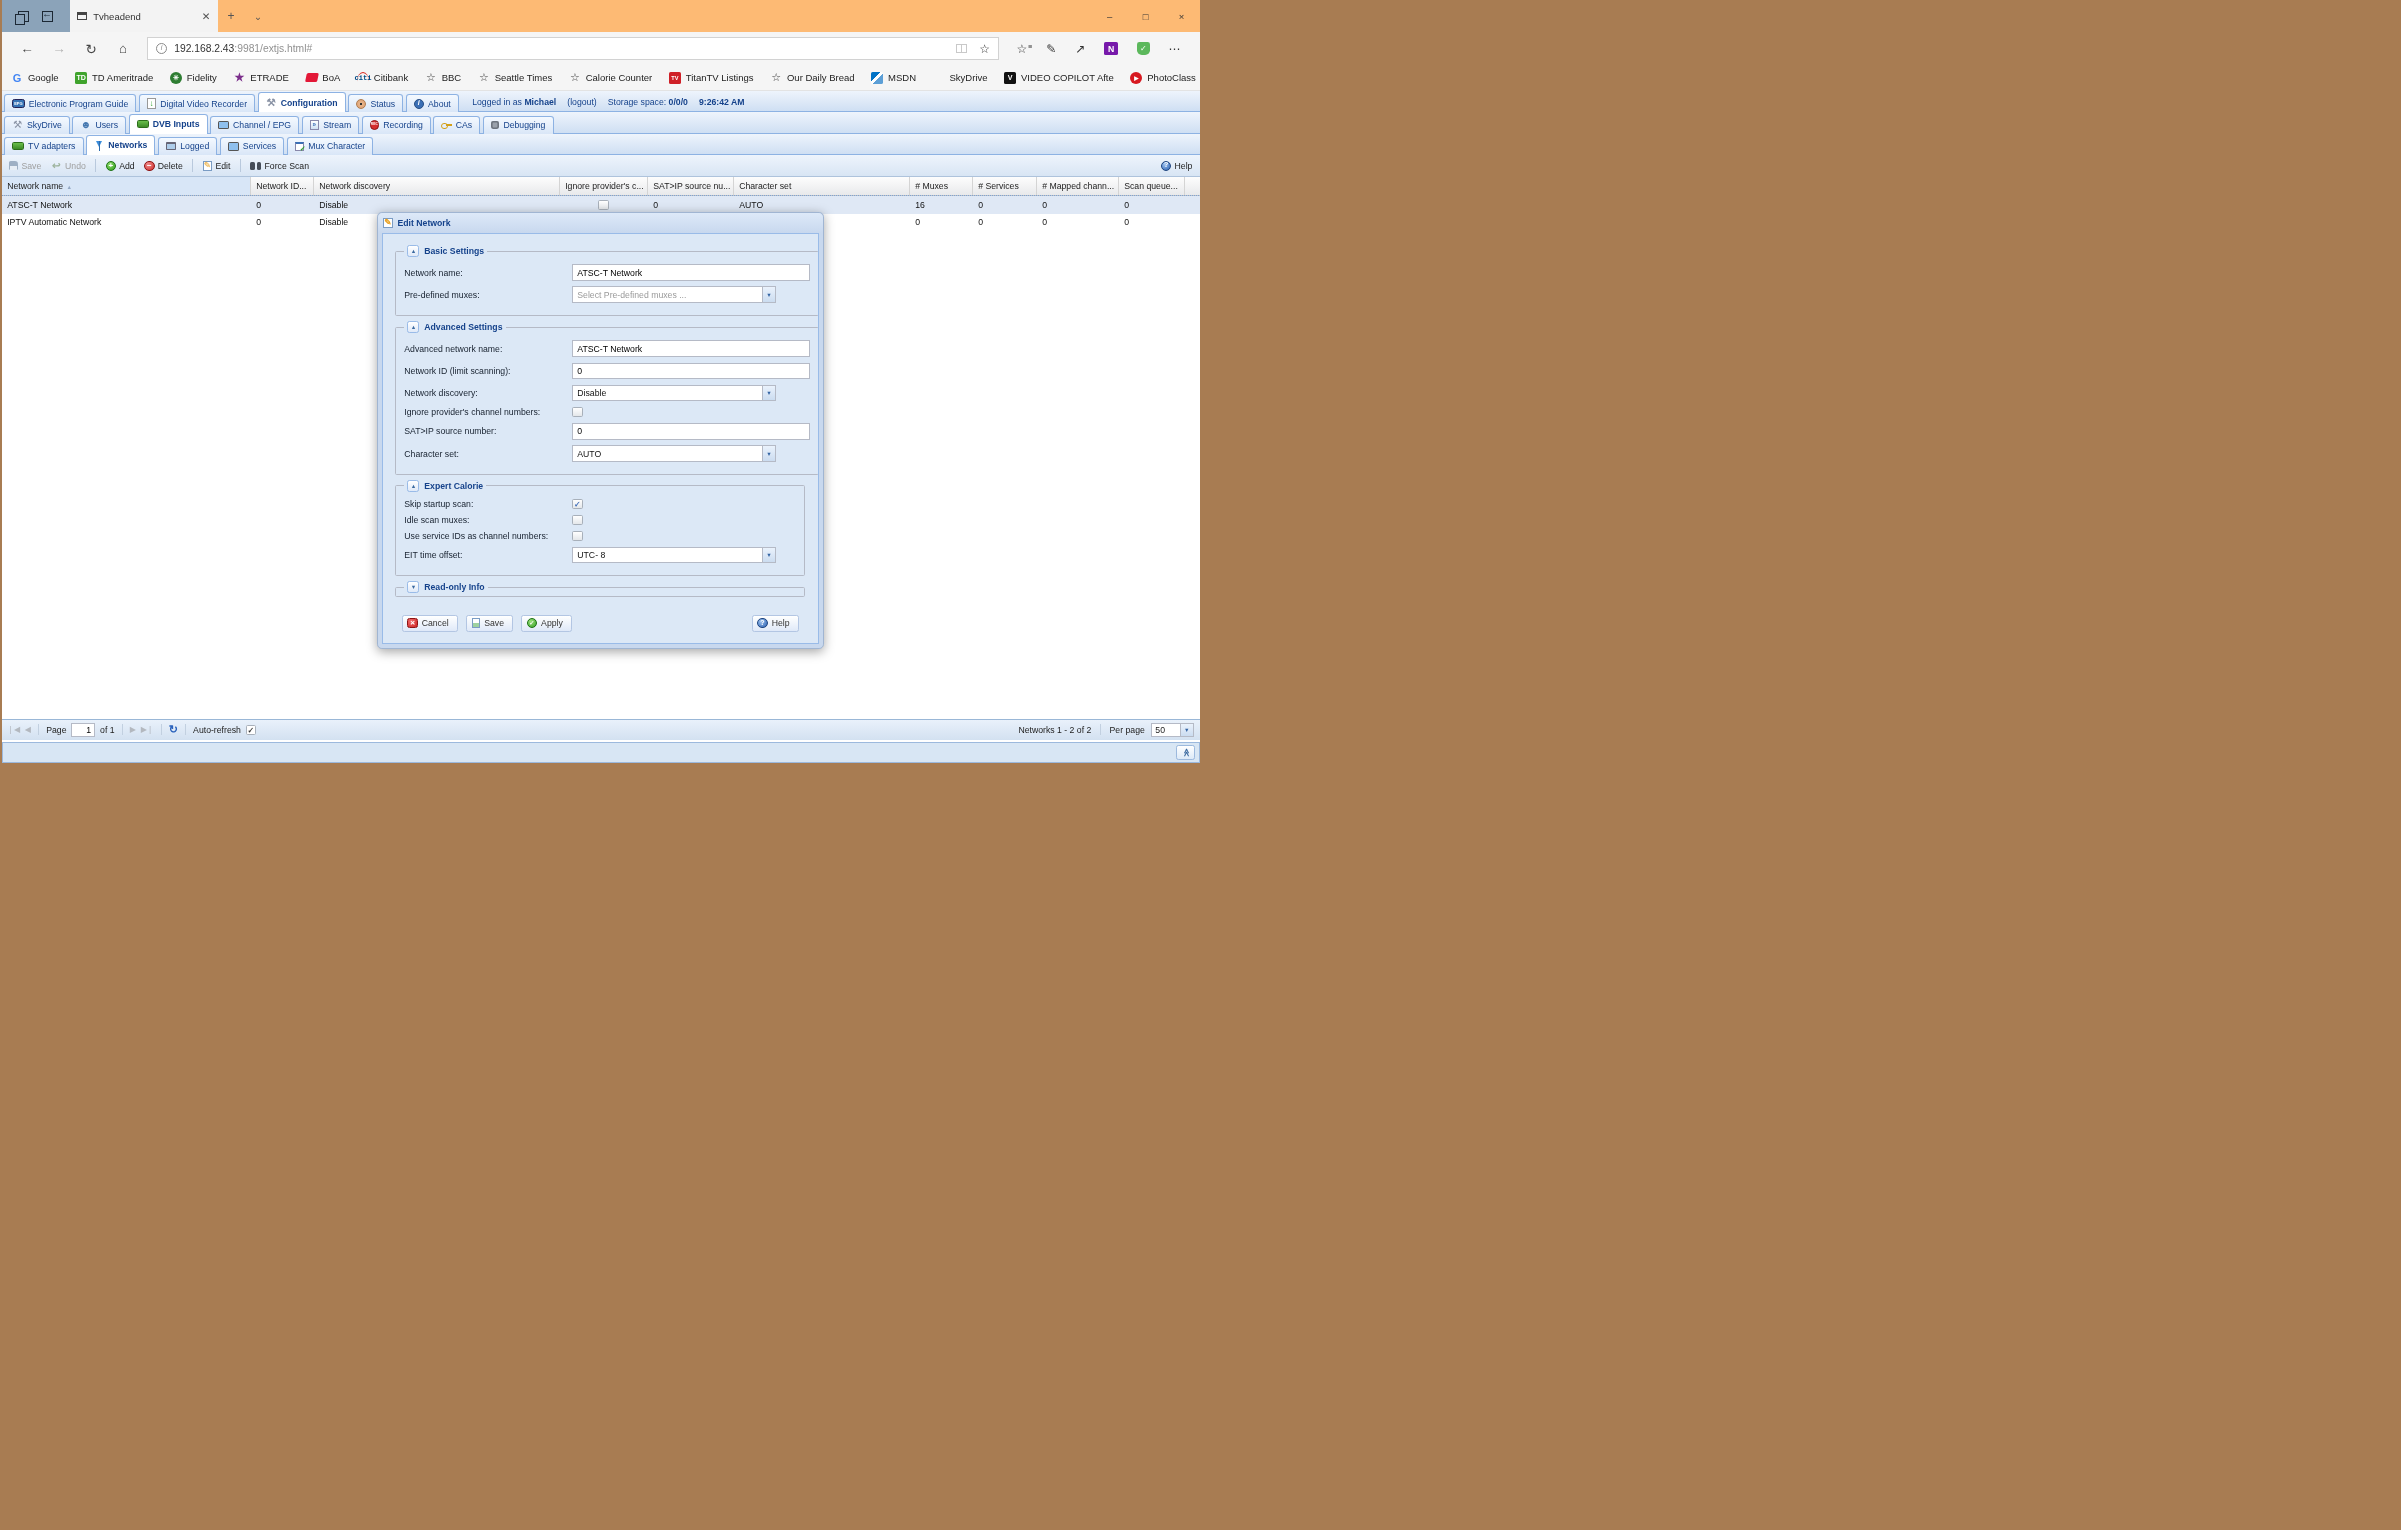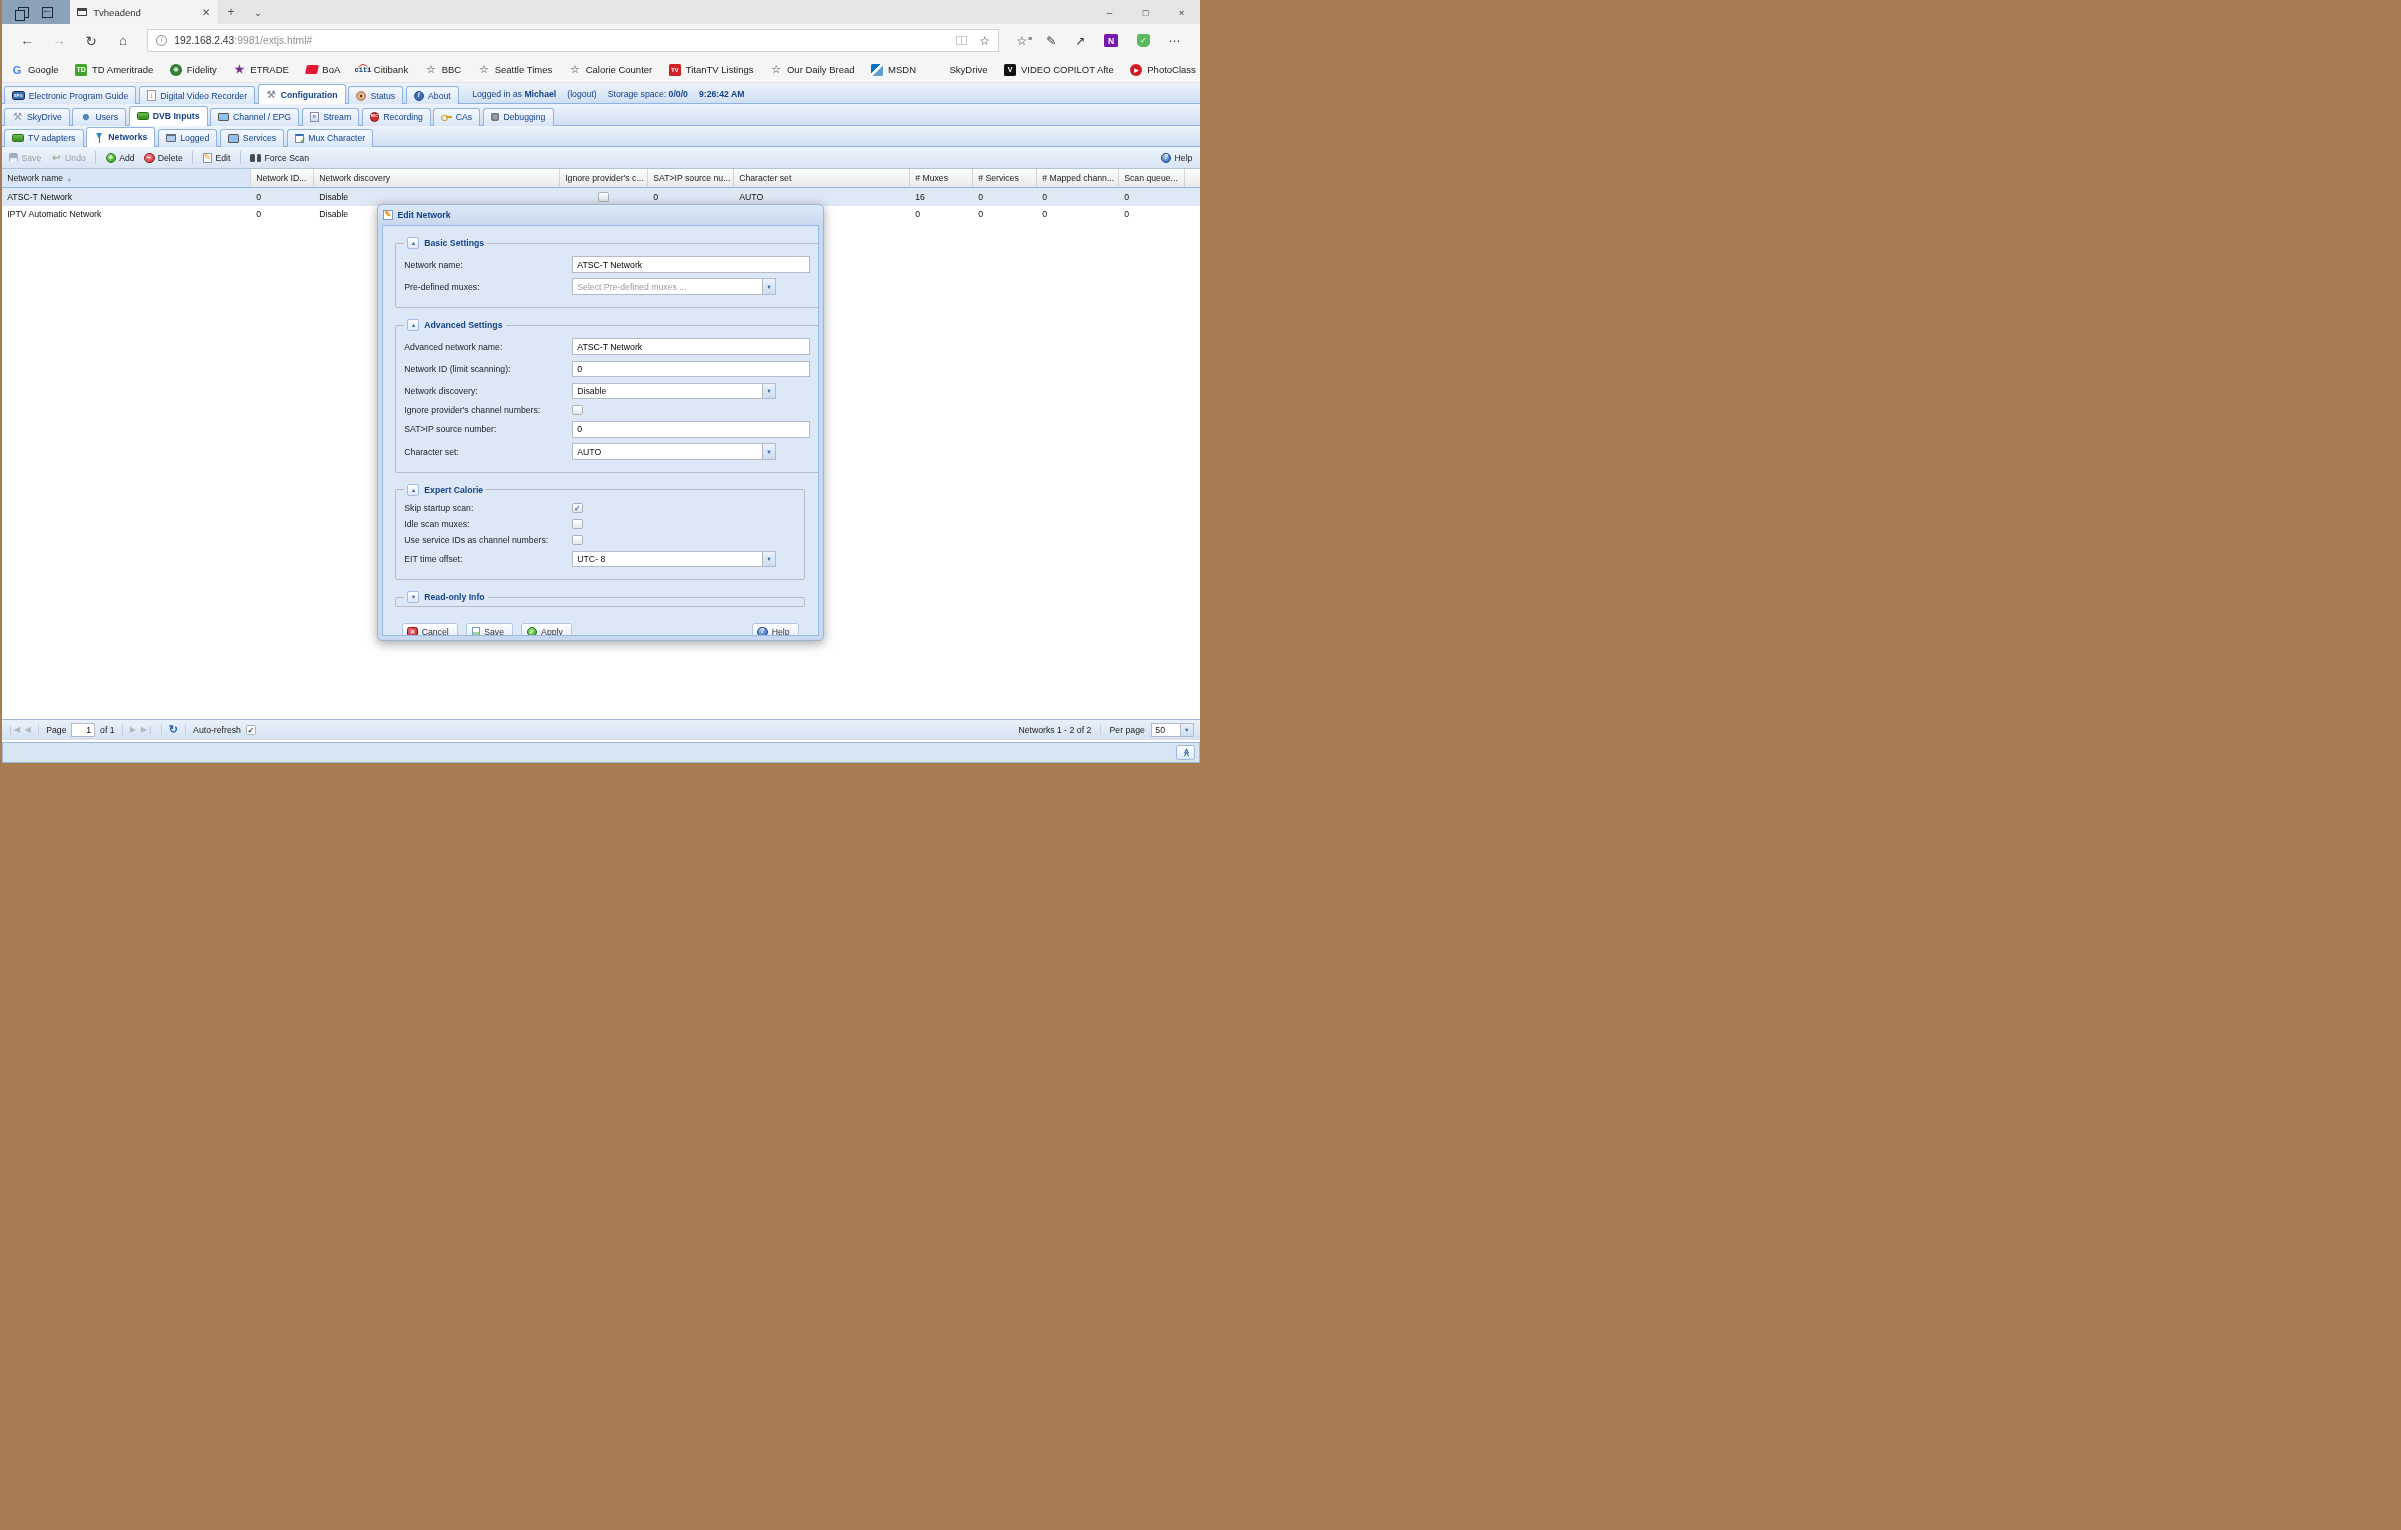--- a/index.html
+++ b/index.html
@@ -1,21 +1,21 @@
 <!DOCTYPE html>
 <html style="font-size:12.7px"><head>
 <meta charset="utf-8">
 <style>
   * { box-sizing: border-box; margin: 0; padding: 0; }
   html,body { width:1201px; height:765px; }
   body { background:#a87c52; font-family:"Liberation Sans", sans-serif; overflow:hidden; position:relative; }
   #window { position:absolute; left:1.6px; top:0; width:1198px; height:763px; background:#fff; display:flex; flex-direction:column; overflow:hidden; }
 
   
-  .tabstrip { height:24px; background:#e5e5e5; display:flex; align-items:stretch; flex:none; }
+  .tabstrip { height:32px; background:#fdba74; display:flex; align-items:stretch; flex:none; }
   .set-aside { width:68px; background:#8ba3b9; display:flex; align-items:center; justify-content:center; gap:12.7px; }
   .sa-ico { width:11px; height:11px; border:1.6px solid #1c2834; position:relative; background:transparent; }
   .sa-ico.stack::before { content:""; position:absolute; left:-4px; top:2.4px; width:8px; height:9.5px; border:1.6px solid #1c2834; background:#8ba3b9; }
   .sa-ico.arrow::before { content:"←"; position:absolute; left:-0.8px; top:-3.2px; font-size:9.5px; color:#1c2834; font-weight:bold; }
   .btab { width:148px; background:#f3f3f3; display:flex; align-items:center; gap:6.3px; padding:0 7.1px; font-size:9.5px; color:#333; }
   .favicon { width:10.3px; height:8.7px; border:1.6px solid #444; border-top-width:3.2px; flex:none; }
   .btab-close { margin-left:auto; color:#555; font-size:10.3px; cursor:default; }
   .tbtn { width:27px; display:flex; align-items:center; justify-content:center; color:#555; font-size:12px; }
   .win-controls { margin-left:auto; display:flex; }
   .wbtn { width:36px; display:flex; align-items:center; justify-content:center; font-size:9.5px; color:#333; }
@@ -135,21 +135,21 @@
   .trig { width:14.3px; height:14.3px; border:0.8px solid #b5bac6; background:linear-gradient(#eaf2fc,#cbdcf0); display:flex; align-items:center; justify-content:center; color:#3465a4; font-size:5.6px; }
   .gap { height:2.4px; background:#fff; flex:none; }
   .collapsebar { height:20.6px; flex:none; background:#d8e6f4; border:0.8px solid #9cb9dd; display:flex; align-items:center; justify-content:flex-end; padding:0 3.2px; }
   .collapse-btn { width:19px; height:15px; border:0.8px solid #9cb9dd; border-radius:2.4px; background:linear-gradient(#fff,#dce9f7); color:#3b6aa0; display:flex; align-items:center; justify-content:center; }
   .collapse-btn span { transform:rotate(90deg); font-size:8px; font-weight:bold; display:block; }
 
   
   .dialog { position:absolute; left:375px; top:121px; width:447px; height:437px; background:#c8d8ee; border:0.8px solid #a0b5d2; border-radius:4.8px; box-shadow:0 2.4px 11px rgba(0,0,0,.35); display:flex; flex-direction:column; z-index:10; }
   .dlg-head { height:20px; flex:none; display:flex; align-items:center; gap:4.8px; padding:0 5.6px; color:#15428b; font-weight:bold; background:linear-gradient(#dde9f8,#c8d8ee); border-radius:4.8px 4.8px 0 0; }
   .dlg-body { flex:1; margin:0 4px 4px; border:0.8px solid #99bbe8; background:#dce8f6; display:flex; flex-direction:column; padding:11px 12.7px 6.3px; overflow:hidden; }
-  fieldset { border:0.8px solid #b5bac6; border-radius:1.6px; padding:1.6px 8px 6.3px; margin-bottom:11px; }
+  fieldset { border:0.8px solid #b5bac6; border-radius:1.6px; padding:1.6px 8px 6.3px; margin-bottom:5px; }
   legend { display:flex; align-items:center; gap:4.8px; padding:0 3.2px; color:#15428b; font-weight:bold; font-size:8.7px; }
   .fold { width:12px; height:12px; border:0.8px solid #99bbe8; border-radius:2.4px; background:linear-gradient(#fff,#dfe9f8); color:#3b6aa0; font-size:5.6px; display:inline-flex; align-items:center; justify-content:center; }
   .frow { display:flex; align-items:center; margin:5.6px 0; }
   .frow label { width:168px; flex:none; color:#16202e; }
   .ftext { width:238px; height:16.7px; border:0.8px solid #b5bac6; padding:0 4px; font:8.7px "Liberation Sans",sans-serif; background:#fff; }
   .fcombo { width:204px; display:flex; }
   .fcombo .val { flex:1; height:16.7px; border:0.8px solid #b5bac6; border-right:none; background:#fff; padding:2.4px 4px; white-space:nowrap; overflow:hidden; }
   .fcombo .trig { height:16.7px; }
   .fcombo .val.placeholder { color:#9a9a9a; }
   fieldset.collapsed { padding-bottom:1.6px; }

